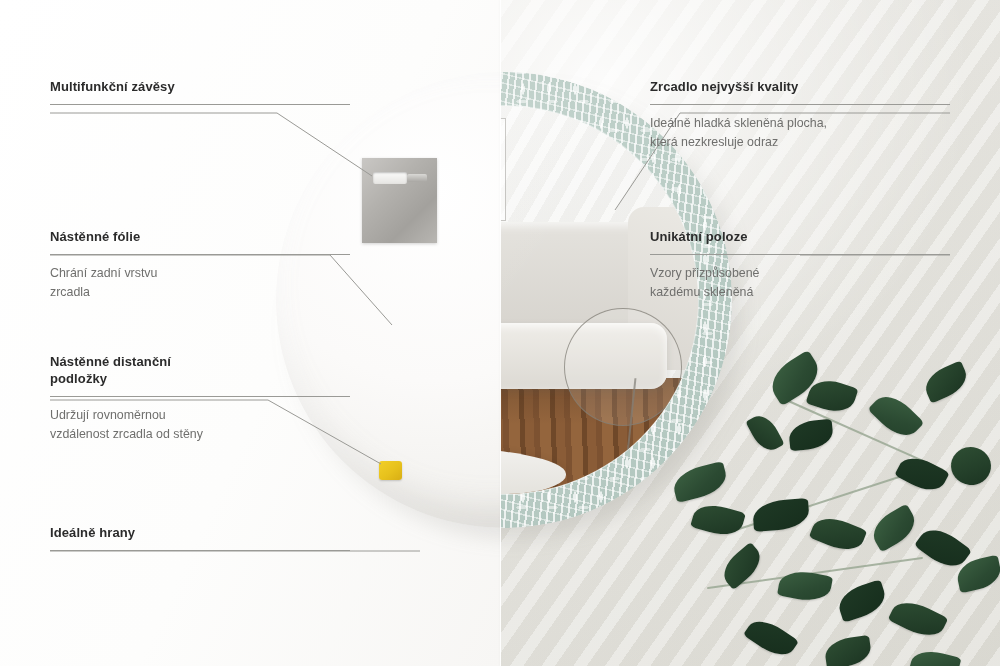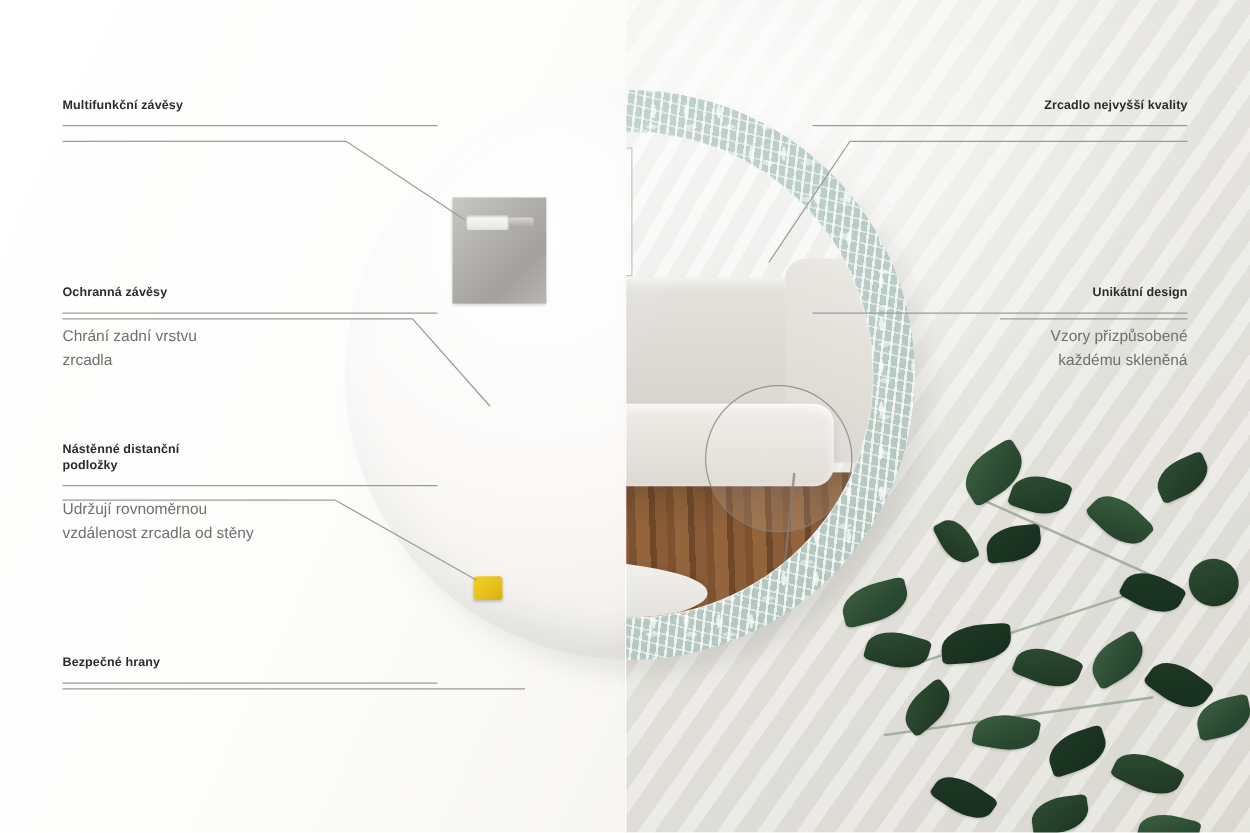--- a/index.html
+++ b/index.html
@@ -162,23 +162,23 @@
   
   .plant{position:absolute;right:-10px;bottom:-12px;width:330px;height:330px;}
   .leaf{position:absolute;background:linear-gradient(150deg,#2f4f34 0%,#24402a 55%,#1b3321 100%);
     border-radius:60% 12% 60% 12%;box-shadow:0 1px 2px rgba(0,0,0,.18);}
   .leaf.l{background:linear-gradient(150deg,#3d6243 0%,#2b4a32 60%,#23402a 100%);}
   .leaf.d{background:linear-gradient(150deg,#1f3a26 0%,#162d1c 100%);}
   .stem{position:absolute;background:#9aa894;height:1.6px;border-radius:1px;opacity:.85;}
 
   
   .callout{position:absolute;width:300px;}
-  .callout.right{text-align:right;}
+  .callout.right{}
   .c-title{
-    font-size:10px;font-weight:bold;color:#2b2b2b;letter-spacing:.1px;
+    font-size:13px;font-weight:bold;color:#2b2b2b;letter-spacing:.1px;
     line-height:1.32;margin:0 0 9px 0;white-space:pre-line;
   }
   .c-rule{height:1px;background:#9a9a96;width:100%;margin-bottom:9px;}
   .c-desc{
     font-size:12.4px;color:#6f6f6d;line-height:1.5;margin:0;white-space:pre-line;
   }
   .leader{position:absolute;pointer-events:none;overflow:visible;}
   .leader path{fill:none;stroke:#9a9a96;stroke-width:1;}
 </style>
 </head>
@@ -268,44 +268,46 @@
     <path d="M950,113 L680,113 L615,210"></path>
     <path d="M950,255 L800,255"></path>
   </svg>
 
   <div class="callout" style="left:50px;top:78px;">
     <div class="c-title">Multifunkční závěsy</div>
     <div class="c-rule"></div>
   </div>
 
   <div class="callout" style="left:50px;top:228px;">
-    <div class="c-title">Ochranná závěsy</div>
+    <div class="c-title">Nástěnné fólie</div>
     <div class="c-rule"></div>
     <div class="c-desc">Chrání zadní vrstvu
 zrcadla</div>
   </div>
 
   <div class="callout" style="left:50px;top:353px;">
     <div class="c-title">Nástěnné distanční
 podložky</div>
     <div class="c-rule"></div>
     <div class="c-desc">Udržují rovnoměrnou
 vzdálenost zrcadla od stěny</div>
   </div>
 
   <div class="callout" style="left:50px;top:524px;">
-    <div class="c-title">Bezpečné hrany</div>
+    <div class="c-title">Ideálně hrany</div>
     <div class="c-rule"></div>
   </div>
 
   <div class="callout right" style="left:650px;top:78px;">
     <div class="c-title">Zrcadlo nejvyšší kvality</div>
     <div class="c-rule"></div>
+    <div class="c-desc">Ideálně hladká skleněná plocha,
+která nezkresluje odraz</div>
   </div>
 
   <div class="callout right" style="left:650px;top:228px;">
-    <div class="c-title">Unikátní design</div>
+    <div class="c-title">Unikátní poloze</div>
     <div class="c-rule"></div>
     <div class="c-desc">Vzory přizpůsobené
 každému skleněná</div>
   </div>
 
 </div>
 
 </body></html>

